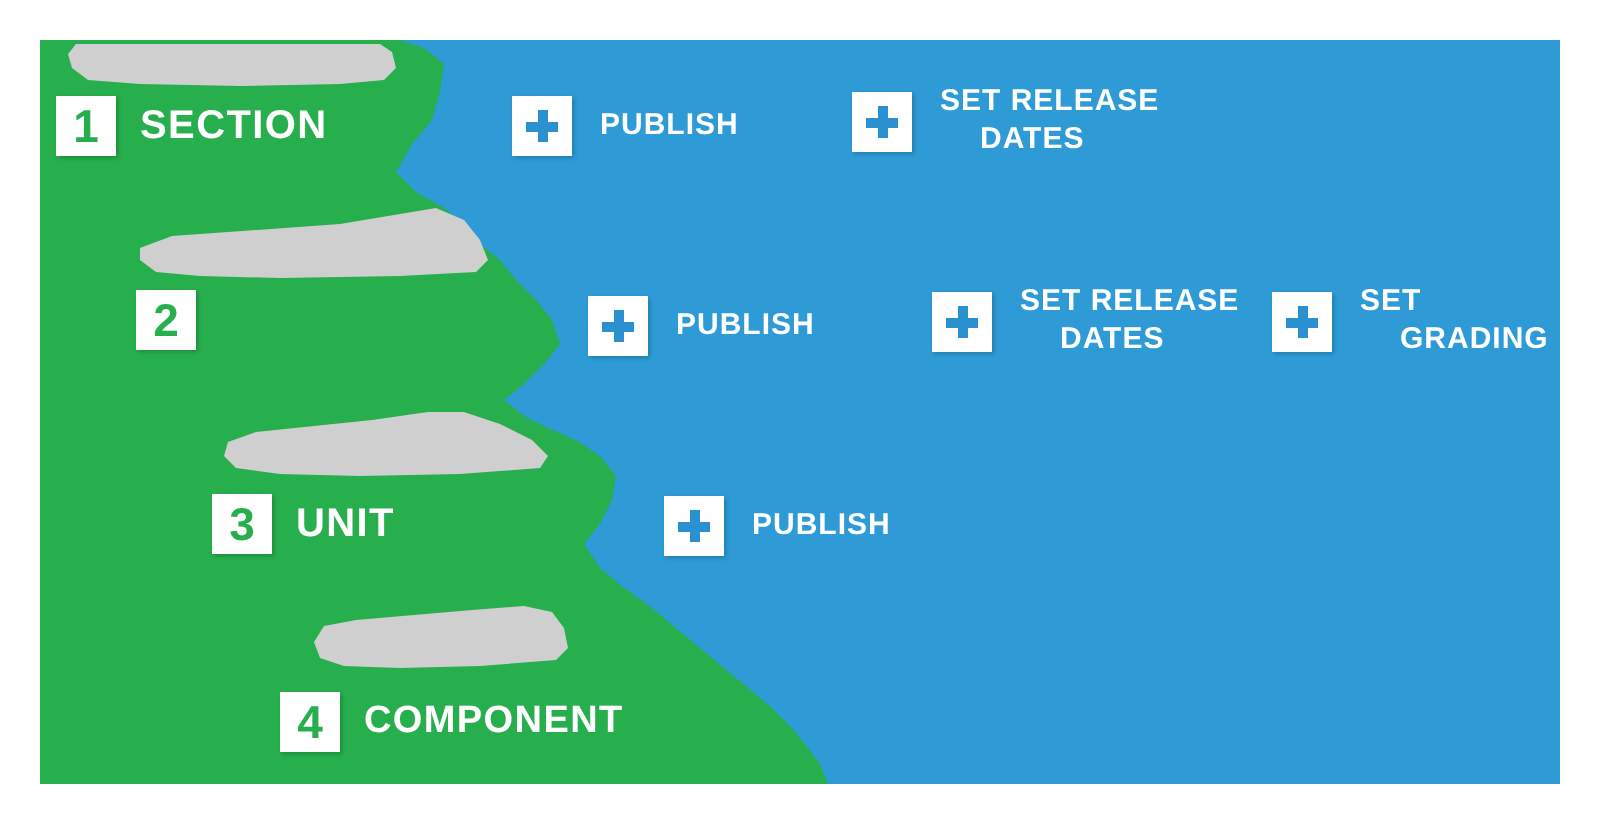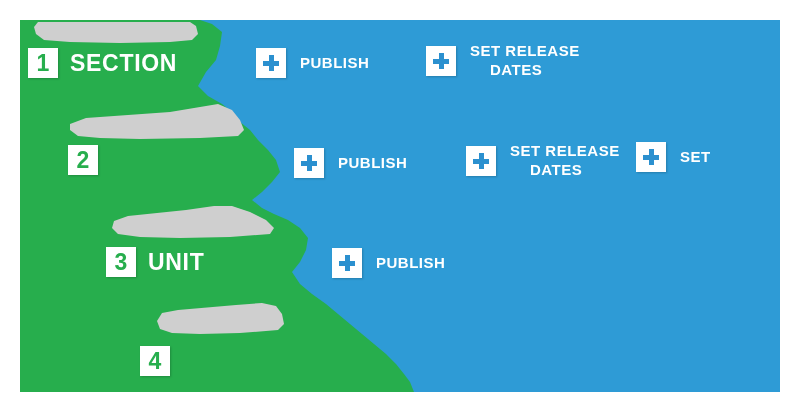--- a/index.html
+++ b/index.html
@@ -42,21 +42,21 @@
     color: #27ae4d;
     font-size: 23px;
     font-weight: bold;
     line-height: 30px;
     text-align: center;
     box-shadow: 1px 1px 2px rgba(0,0,0,0.20);
     flex: none;
   }
   .hier-label {
     color: #ffffff;
-    font-size: 23px;
+    font-size: 20px;
     font-weight: bold;
     letter-spacing: 0.7px;
     margin-left: 12px;
   }
 
   
   .action-item {
     position: absolute;
     display: flex;
     align-items: center;
@@ -142,20 +142,21 @@
     <span class="num-badge">2</span>
   </div>
 
   <div class="hier-row" style="left:106px; top:247px;">
     <span class="num-badge">3</span>
     <span class="hier-label">UNIT</span>
   </div>
 
   <div class="hier-row" style="left:140px; top:346px;">
     <span class="num-badge">4</span>
+    <span class="hier-label" style="font-size:19px;">COMPONENT</span>
   </div>
 
   <div class="action-item" style="left:256px; top:48px;">
     <span class="plus-tile"></span>
     <span class="action-label">
       <span>PUBLISH</span>
     </span>
   </div>
 
   <div class="action-item" style="left:426px; top:42px;">
@@ -178,20 +179,21 @@
     <span class="action-label">
       <span>SET RELEASE</span>
       <span class="l2">DATES</span>
     </span>
   </div>
 
   <div class="action-item" style="left:636px; top:142px;">
     <span class="plus-tile"></span>
     <span class="action-label">
       <span>SET</span>
+      <span class="l2">GRADING</span>
     </span>
   </div>
 
   <div class="action-item" style="left:332px; top:248px;">
     <span class="plus-tile"></span>
     <span class="action-label">
       <span>PUBLISH</span>
     </span>
   </div>
 

